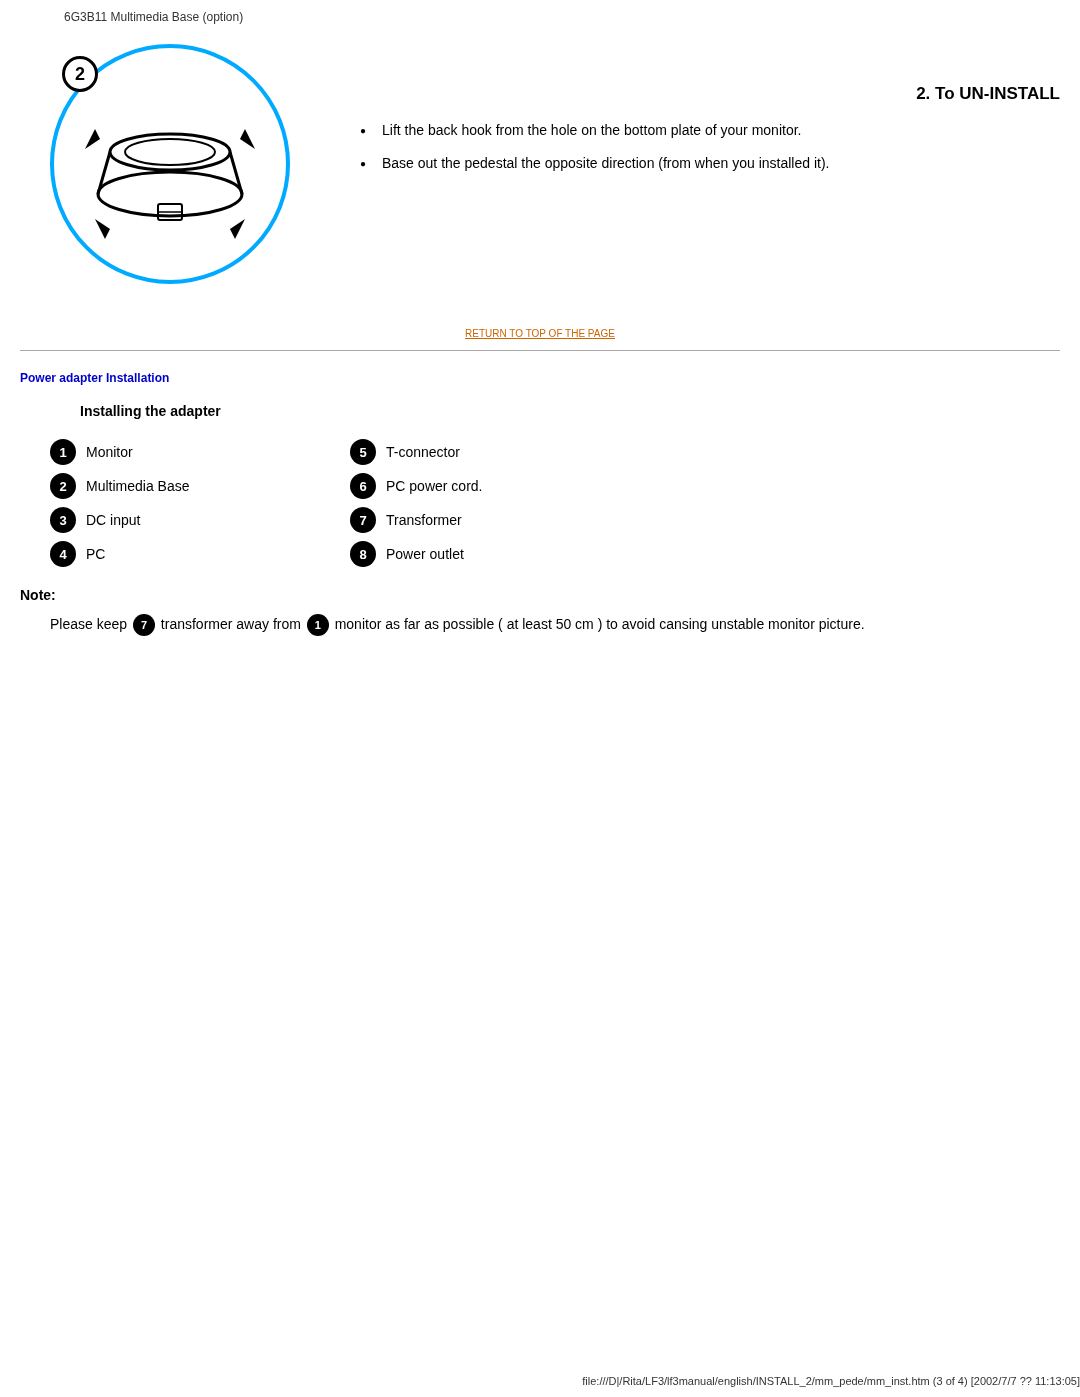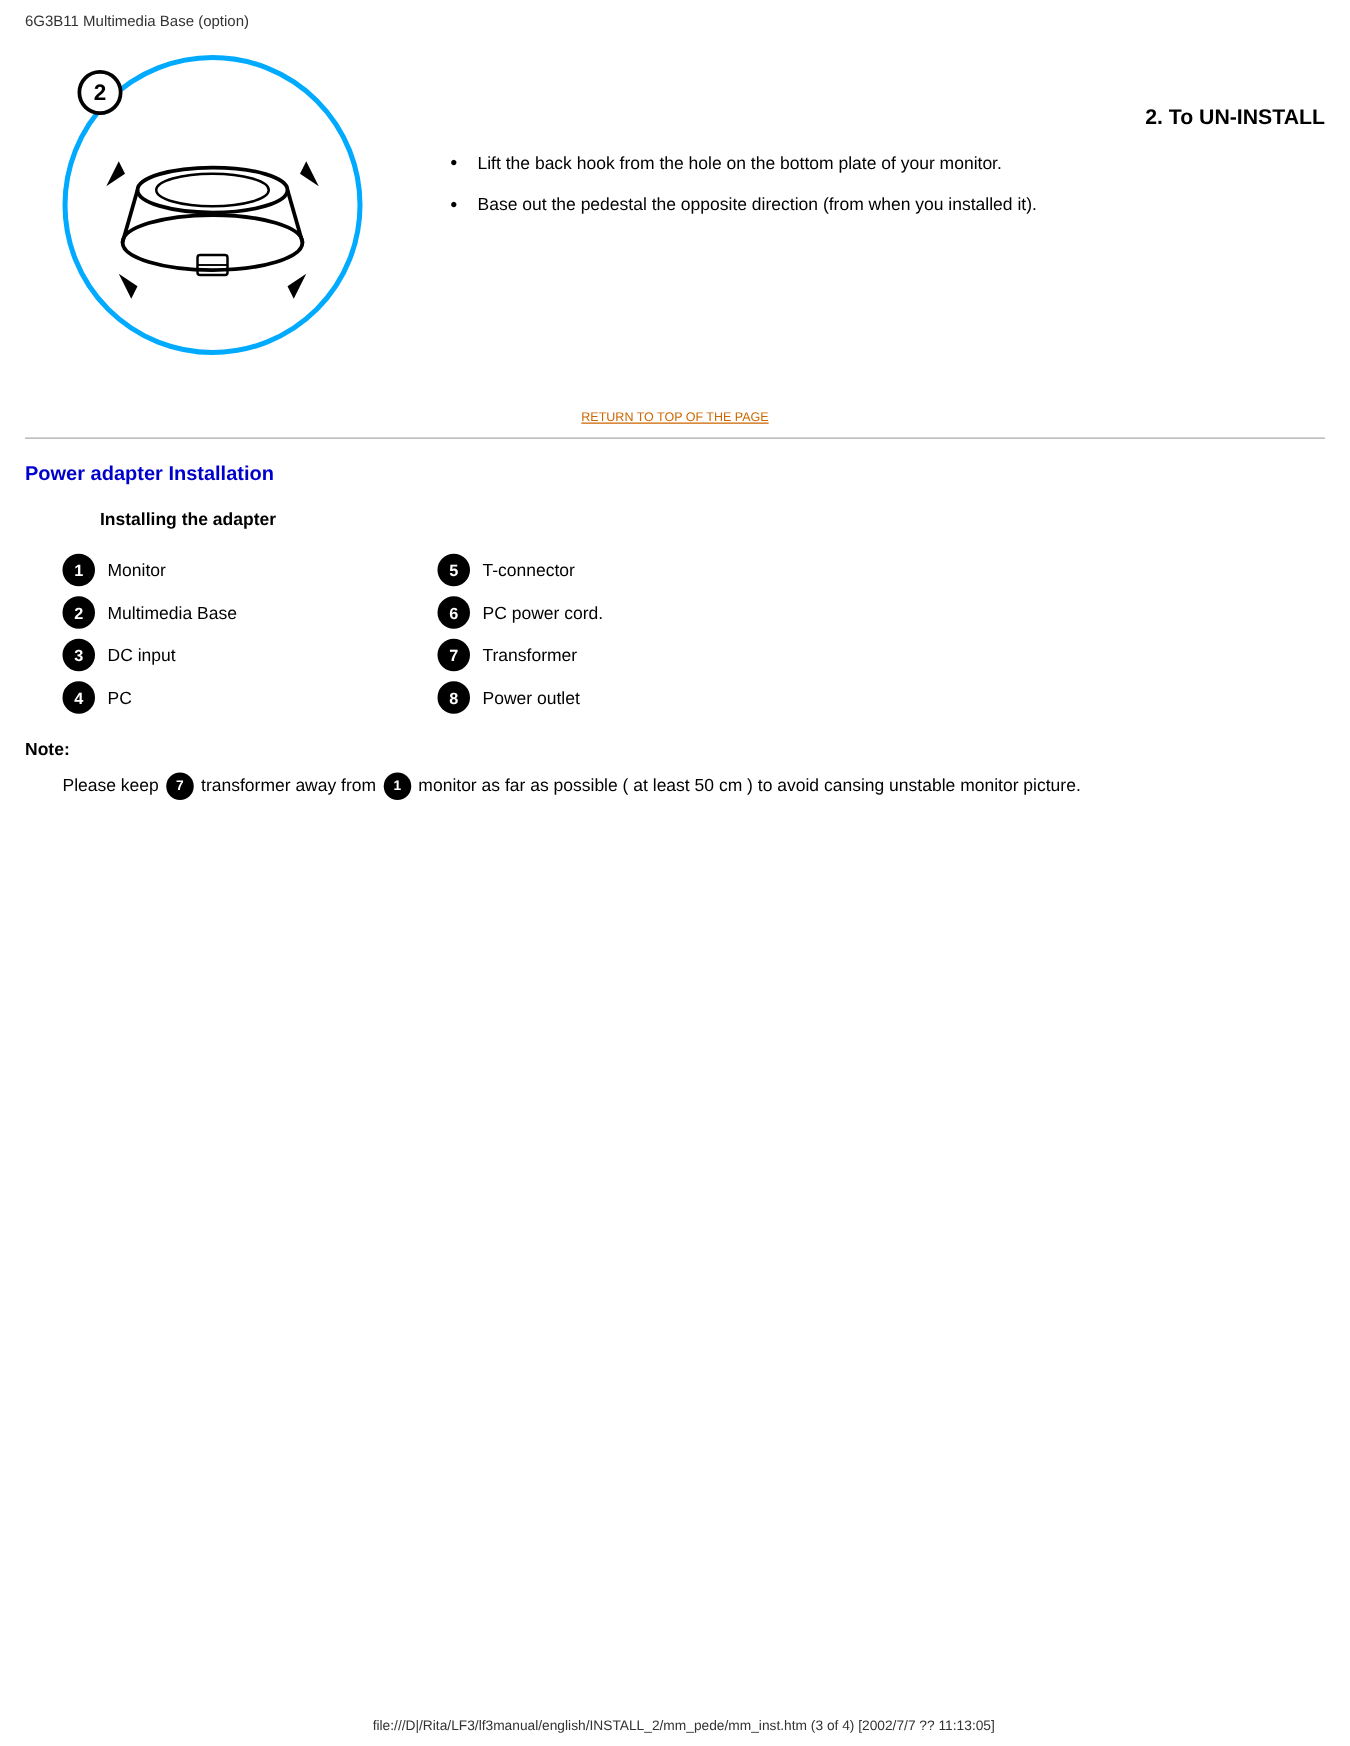--- a/index.html
+++ b/index.html
@@ -12,20 +12,21 @@
       min-height: 1397px;
       position: relative;
     }
     .page-wrapper {
       padding: 10px 20px 40px 20px;
     }
     .header-text {
       font-size: 12px;
       color: #333;
       margin-bottom: 20px;
+      margin-left: 44px;
     }
     .section-top {
       display: flex;
       flex-direction: row;
       align-items: flex-start;
       margin-bottom: 30px;
     }
     .diagram-area {
       width: 300px;
       flex-shrink: 0;
@@ -102,21 +103,21 @@
       cursor: pointer;
     }
     .divider {
       border: none;
       border-top: 1px solid #aaa;
       margin: 10px 0 20px 0;
     }
     .power-section-title {
       color: #0000cc;
       font-weight: bold;
-      font-size: 16px;
+      font-size: 12px;
       margin-bottom: 18px;
     }
     .adapter-subtitle {
       font-weight: bold;
       font-size: 14px;
       margin-left: 60px;
       margin-bottom: 8px;
     }
     .adapter-body {
       margin-left: 100px;
@@ -169,21 +170,21 @@
       font-size: 11px;
       font-weight: bold;
       vertical-align: middle;
       margin: 0 2px;
     }
     .footer-text {
       position: absolute;
       bottom: 10px;
       left: 14px;
       right: 0;
-      text-align: center;
+      text-align: right;
       font-size: 11px;
       color: #333;
     }
   </style>
 </head>
 <body>
 
 <div class="page-wrapper">
 
   <div class="header-text">

